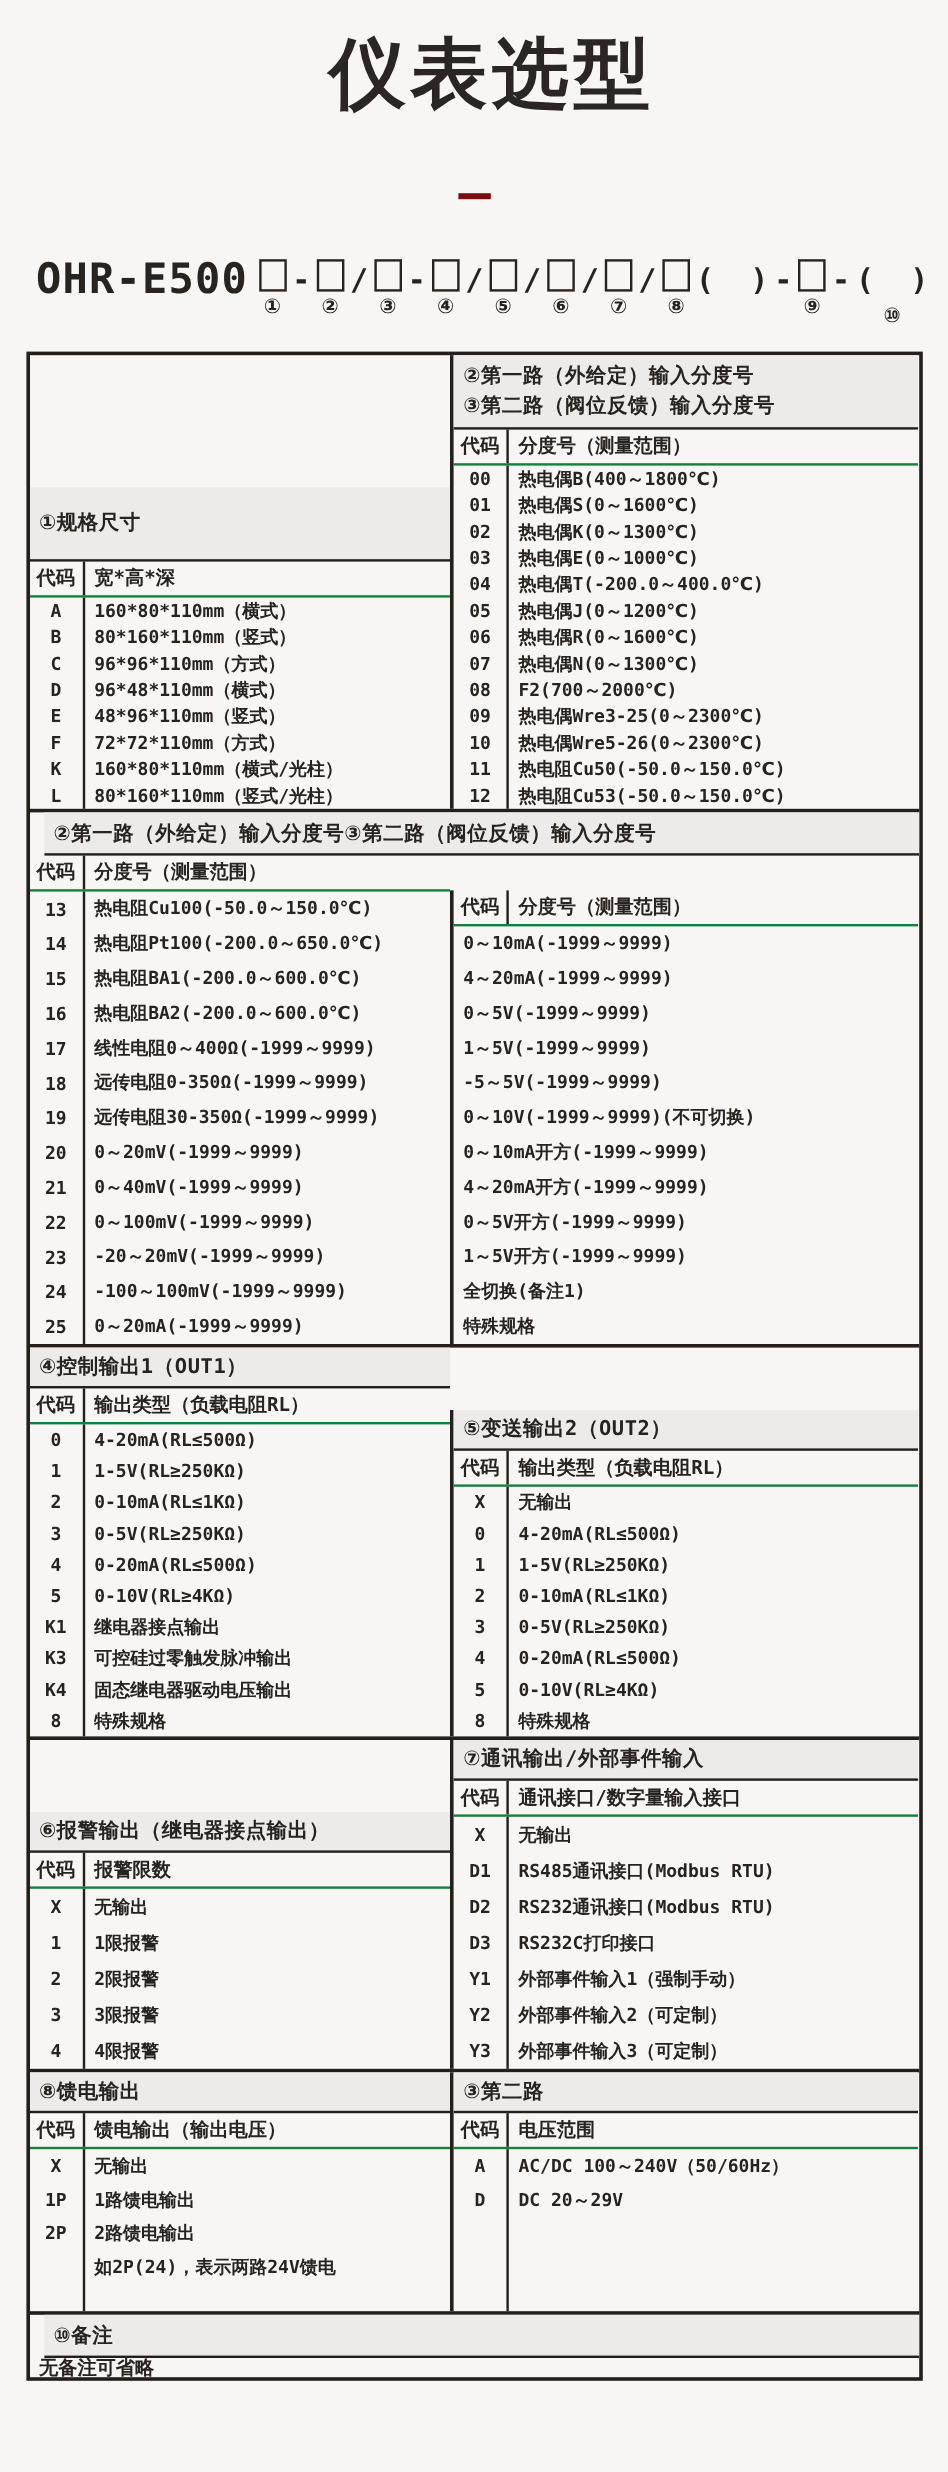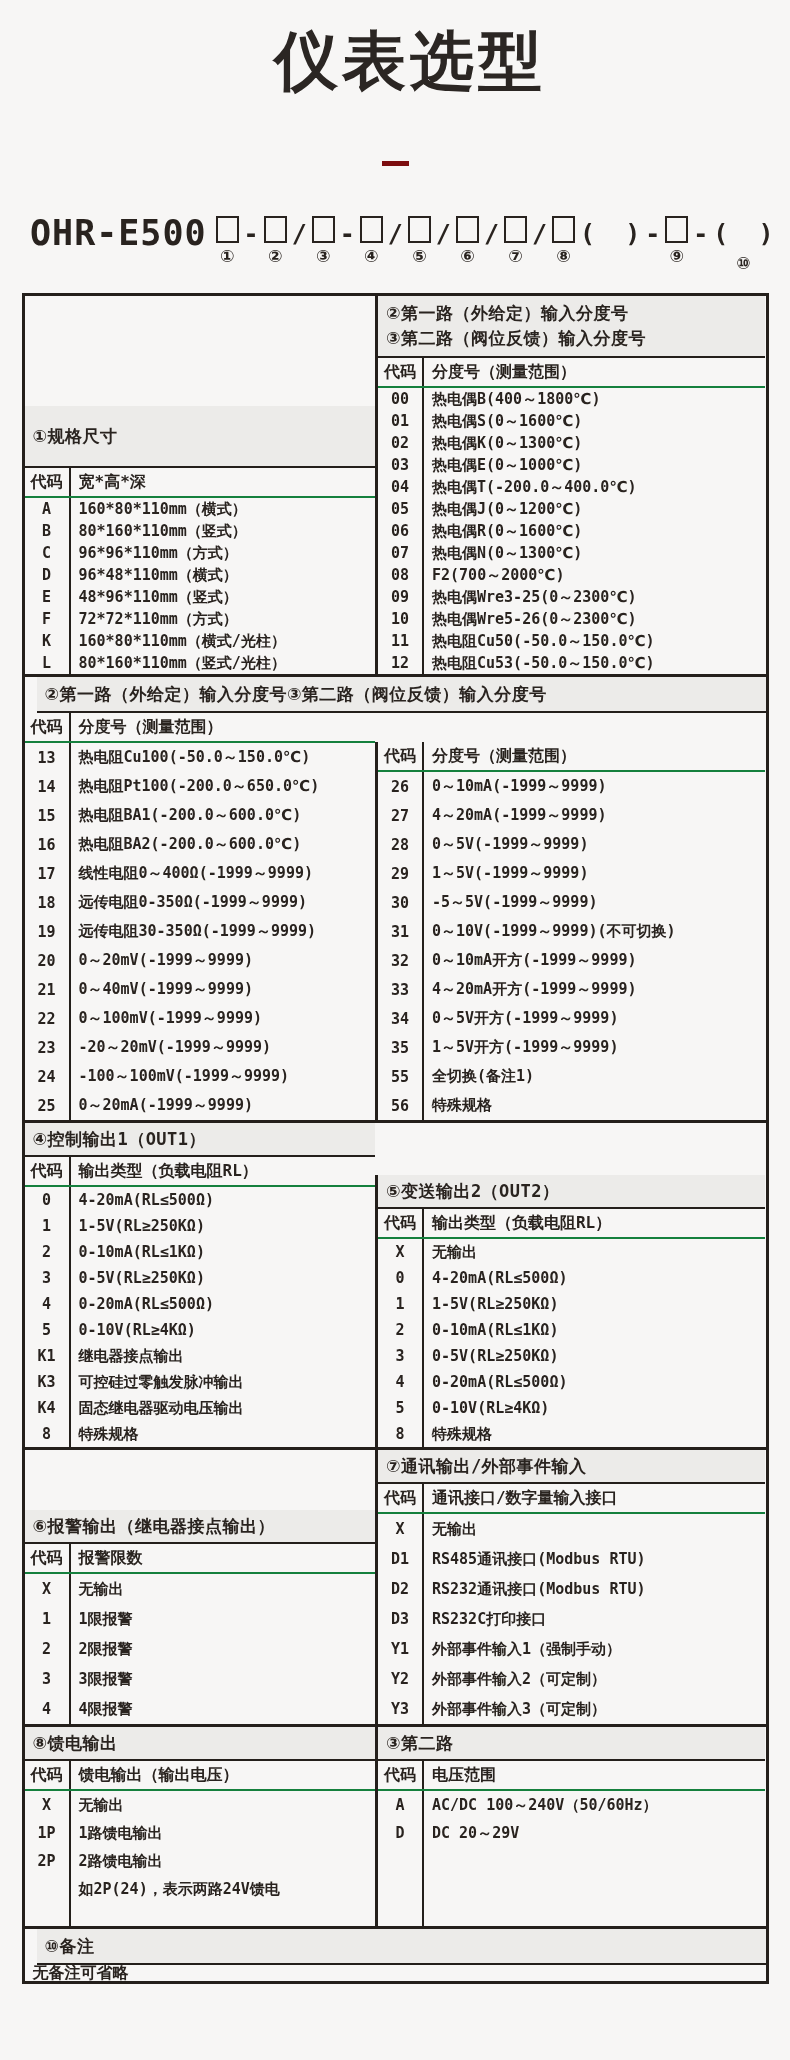--- a/index.html
+++ b/index.html
@@ -276,34 +276,20 @@
                 <div>0～20mA(-1999～9999)</div>
               </div>
             </div>
           </div>
           <div class="half right">
             <div class="col-head">
               <div class="ch-code">代码</div>
               <div class="ch-desc">分度号（测量范围）</div>
             </div>
             <div class="t-body">
-              <div class="codes">
-                <div>26</div>
-                <div>27</div>
-                <div>28</div>
-                <div>29</div>
-                <div>30</div>
-                <div>31</div>
-                <div>32</div>
-                <div>33</div>
-                <div>34</div>
-                <div>35</div>
-                <div>55</div>
-                <div>56</div>
-              </div>
               <div class="descs">
                 <div>0～10mA(-1999～9999)</div>
                 <div>4～20mA(-1999～9999)</div>
                 <div>0～5V(-1999～9999)</div>
                 <div>1～5V(-1999～9999)</div>
                 <div>-5～5V(-1999～9999)</div>
                 <div>0～10V(-1999～9999)(不可切换)</div>
                 <div>0～10mA开方(-1999～9999)</div>
                 <div>4～20mA开方(-1999～9999)</div>
                 <div>0～5V开方(-1999～9999)</div>

